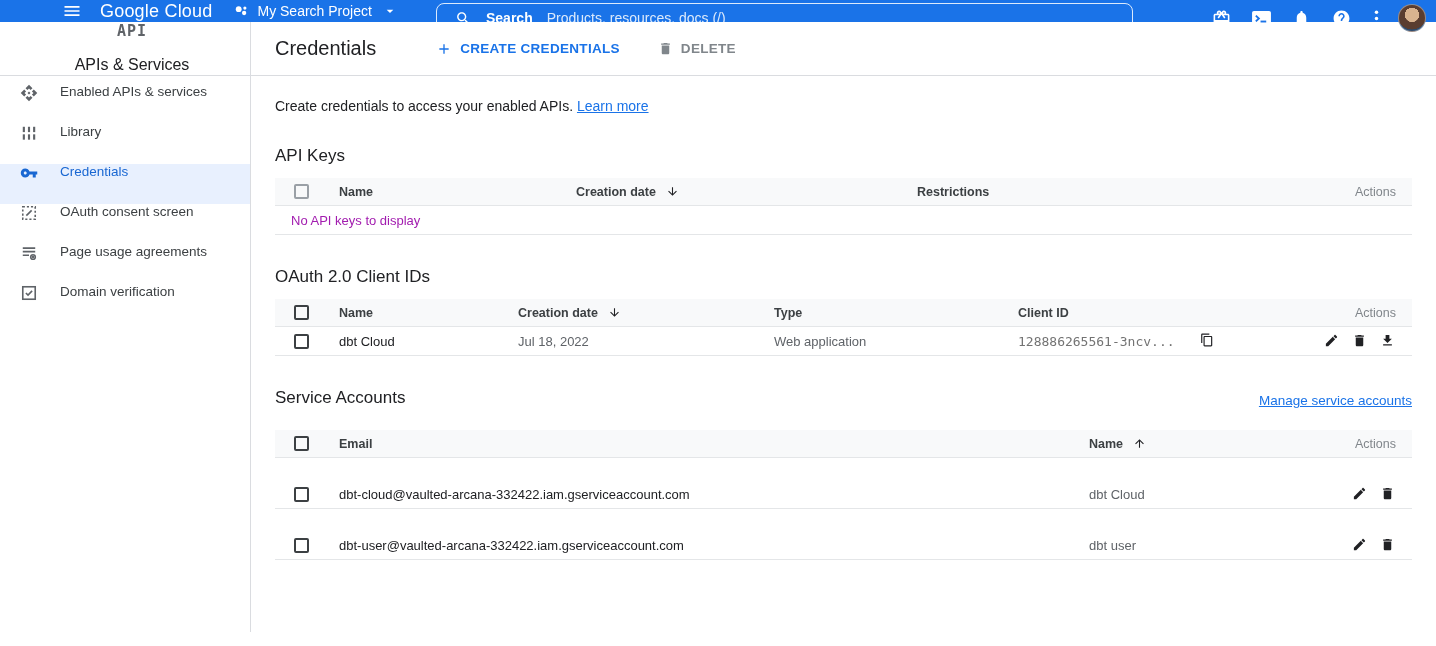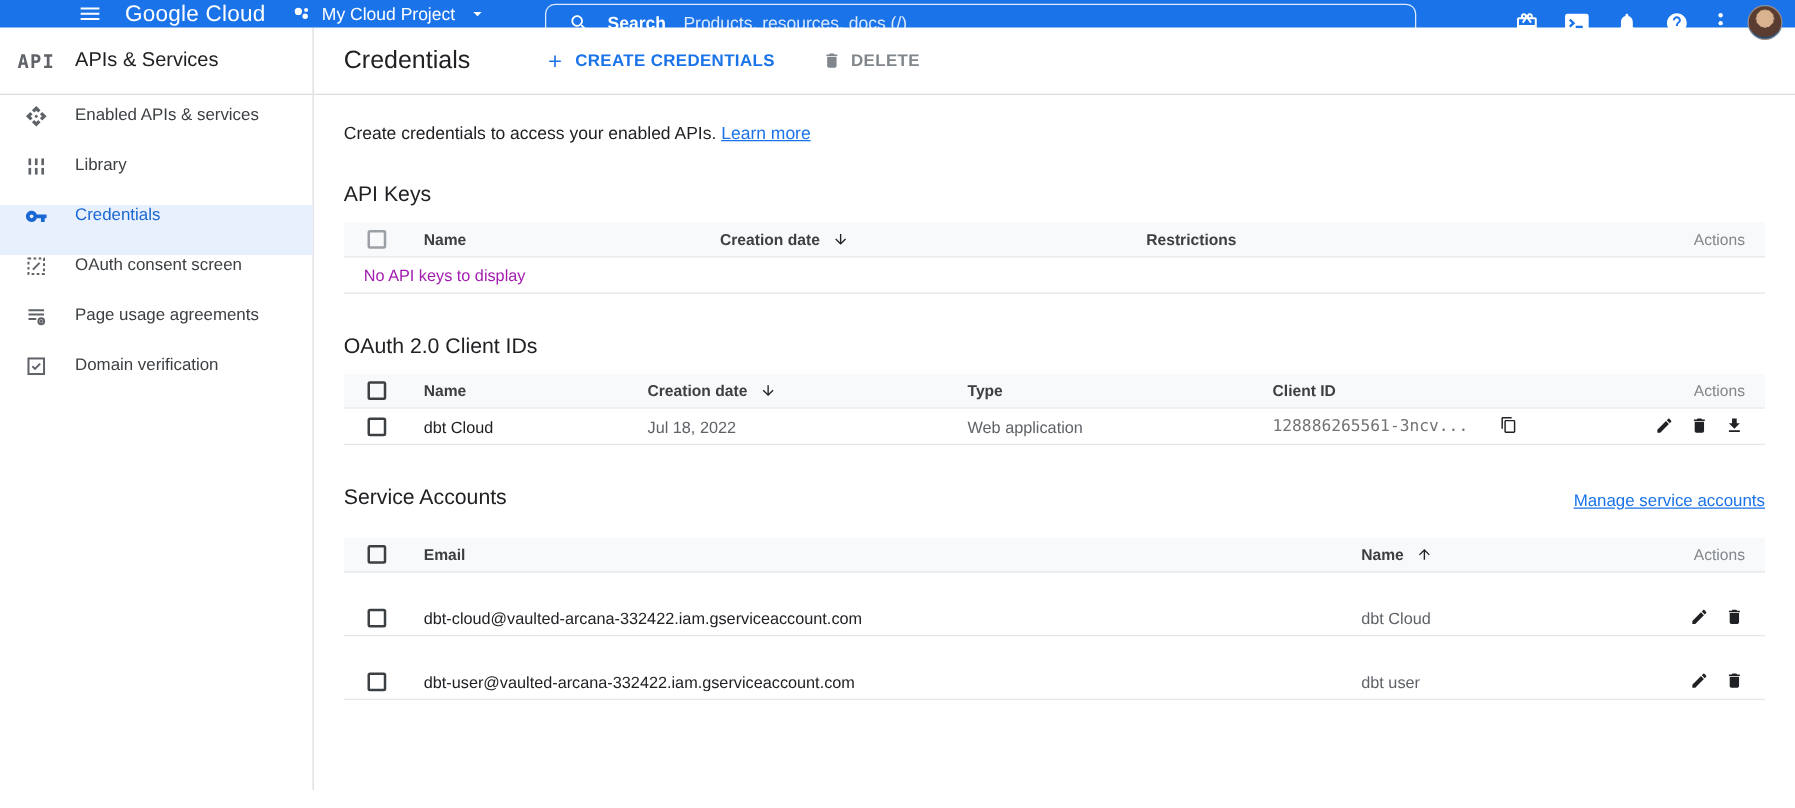--- a/index.html
+++ b/index.html
@@ -15,21 +15,21 @@
   .searchbar .s-label { font-size:14px; font-weight:bold; color:#fff; }
   .searchbar .s-ph { font-size:14px; color:rgba(255,255,255,.85); }
   .top-icons { position:absolute; right:10px; top:0; height:36px; display:flex; align-items:center; gap:7px; }
   .tico { width:33px; height:36px; display:flex; align-items:center; justify-content:center; cursor:pointer; }
   .avatar { width:28px; height:28px; border-radius:50%; margin-left:4px; cursor:pointer;
             background: radial-gradient(circle at 50% 38%, #d9b38f 0 34%, #5a3d30 35% 70%, #2e4a6b 71%); border:1px solid rgba(255,255,255,.4); }
 
   
   .app { display:flex; height:610px; }
   .sidebar { width:251px; border-right:1px solid #dadce0; flex-shrink:0; }
-  .side-head { height:54px; border-bottom:1px solid #dadce0; display:flex; align-items:center; padding-left:14px; gap:16px; }
+  .side-head { height:54px; border-bottom:1px solid #dadce0; display:flex; align-items:center; padding-left:14px; gap:16px;flex-direction:column; }
   .api-logo { font-family:"DejaVu Sans Mono", monospace; font-weight:bold; font-size:15px; color:#5f6368; letter-spacing:1px; }
   .side-title { font-size:16px; color:#202124; }
   .nav { padding-top:8px; }
   .nav-item { height:40px; display:flex; align-items:flex-start; padding-left:20px; gap:22px; font-size:13.5px; color:#3c4043; cursor:pointer; }
   .nav-item .nico { width:18px; height:18px; display:flex; align-items:center; justify-content:center; color:#5f6368; }
   .nav-item.selected { background:#e8f0fe; color:#1967d2; }
   .nav-item.selected .nico { color:#1967d2; }
 
   .main { flex:1; min-width:0; }
   .toolbar { height:54px; border-bottom:1px solid #dadce0; display:flex; align-items:center; padding-left:24px; }
@@ -76,21 +76,21 @@
         <path d="M3 6h18v2H3zM3 11h18v2H3zM3 16h18v2H3z"></path>
       </svg>
   </div>
   <div class="logo">Google Cloud</div>
   <div class="proj">
     <svg width="15" height="15" viewBox="0 0 16 16">
       <circle cx="5" cy="5.5" r="3.1" fill="#fff"></circle>
         <circle cx="11.6" cy="4.3" r="1.7" fill="#fff"></circle>
         <circle cx="10.8" cy="9.6" r="2.3" fill="#fff"></circle>
     </svg>
-    <span>My Cloud Project</span>
+    <span>My Search Project</span>
     <span class="caret">
       <svg width="16" height="16" viewBox="0 0 24 24" fill="#fff">
           <path d="M7 10l5 5 5-5z"></path>
         </svg>
     </span>
   </div>
   <div class="searchbar">
     <svg width="17" height="17" viewBox="0 0 24 24" fill="#fff">
         <path d="M15.5 14h-.79l-.28-.27C15.41 12.59 16 11.11 16 9.5 16 5.91 13.09 3 9.5 3S3 5.91 3 9.5 5.91 16 9.5 16c1.61 0 3.09-.59 4.23-1.57l.27.28v.79l5 4.99L20.49 19l-4.99-5zm-6 0C7.01 14 5 11.99 5 9.5S7.01 5 9.5 5 14 7.01 14 9.5 11.99 14 9.5 14z"></path>
       </svg>

